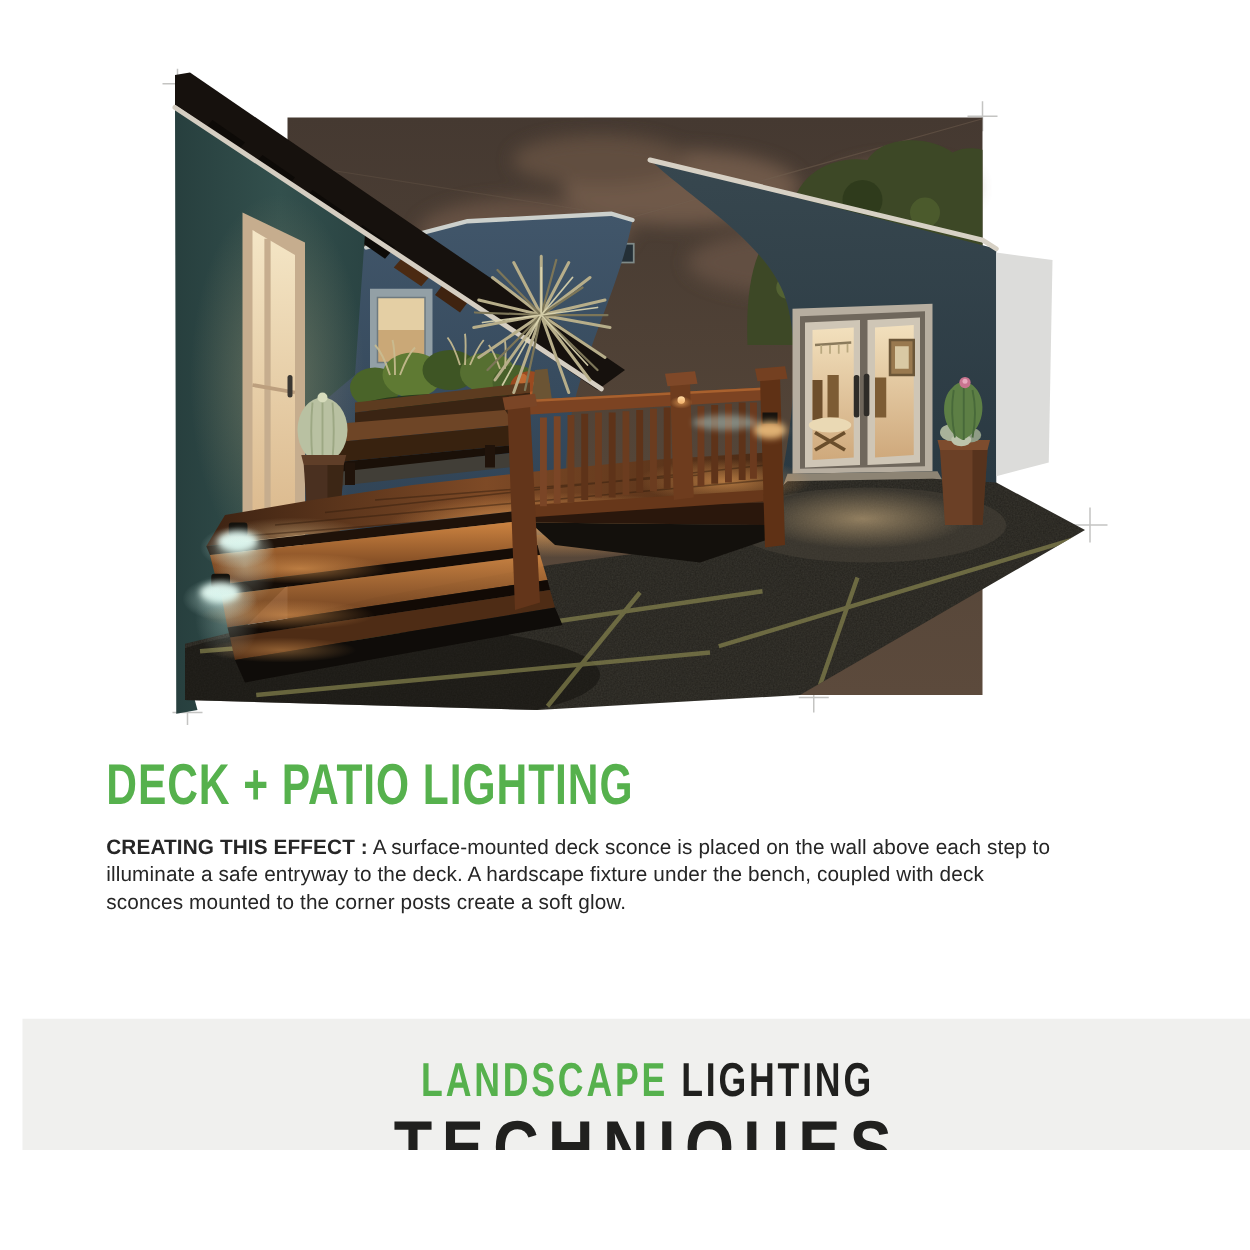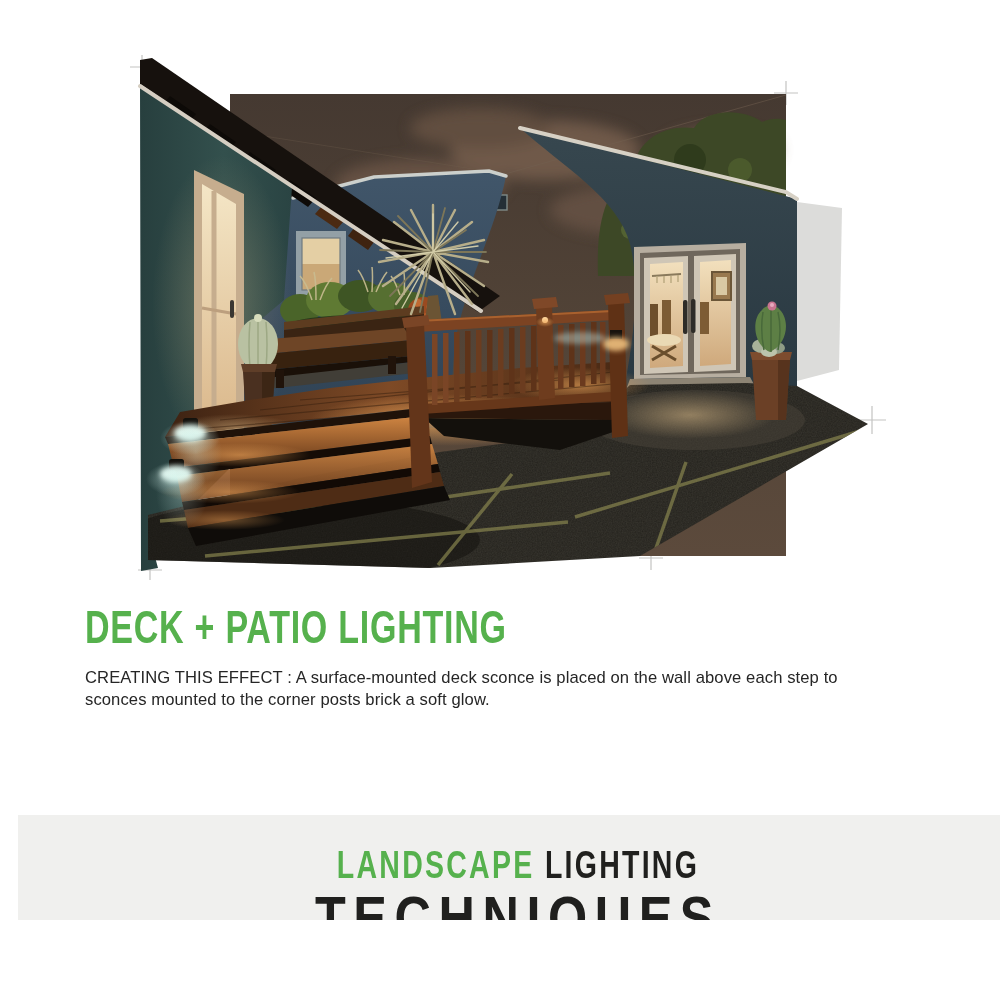--- a/index.html
+++ b/index.html
@@ -6,21 +6,21 @@
   .page{position:relative;width:1000px;height:920px;background:#ffffff;overflow:hidden;
         font-family:"Liberation Sans","DejaVu Sans",sans-serif;}
   .render{position:absolute;left:0;top:0;width:1000px;height:800px;}
   .render svg{display:block;}
   .content{position:absolute;left:85px;top:604px;width:845px;}
   .heading{color:#56b14d;font-size:46px;line-height:46px;font-weight:bold;
            letter-spacing:1px;white-space:nowrap;transform:scaleX(.74);transform-origin:0 50%;
            margin:0 0 17px 0;}
   .para{font-size:16.6px;line-height:21.8px;color:#262626;margin:0 0 11px 0;letter-spacing:.1px;}
   .para .line{display:block;white-space:nowrap;}
-  .lead{font-weight:normal;}
+  .lead{font-weight:bold;}
   .footer{position:absolute;left:0;top:815px;width:1000px;height:185px;background:#f0f0ee;text-align:center;margin-left:18px;}
   .brand-line{margin-top:31px;font-size:38px;line-height:38px;font-weight:bold;letter-spacing:3px;
               transform:scaleX(.75);transform-origin:50% 50%;white-space:nowrap;}
   .brand-green{color:#56b14d;}
   .brand-dark{color:#20201e;margin-left:14px;}
   .footer-title{margin-top:4px;font-size:60px;line-height:60px;font-weight:bold;letter-spacing:9px;
                 color:#20201e;transform:scaleX(.84);transform-origin:50% 50%;white-space:nowrap;}
 </style>
 </head>
 <body>
@@ -352,21 +352,22 @@
       </g>
     </svg>
   </div>
 
   <div class="content">
     <h1 class="heading">DECK + PATIO LIGHTING</h1>
     <p class="para">
     </p>
     <p class="para">
       <span class="line"><span class="lead">CREATING THIS EFFECT :</span><span> A surface-mounted deck sconce is placed on the wall above each step to</span></span>
-      <span class="line">sconces mounted to the corner posts brick a soft glow.</span>
+      <span class="line">illuminate a safe entryway to the deck. A hardscape fixture under the bench, coupled with deck</span>
+      <span class="line">sconces mounted to the corner posts create a soft glow.</span>
     </p>
   </div>
 
   <div class="footer">
     <div class="brand-line">
       <span class="brand-green">LANDSCAPE</span><span class="brand-dark">LIGHTING</span>
     </div>
     <div class="footer-title">TECHNIQUES</div>
   </div>
 

